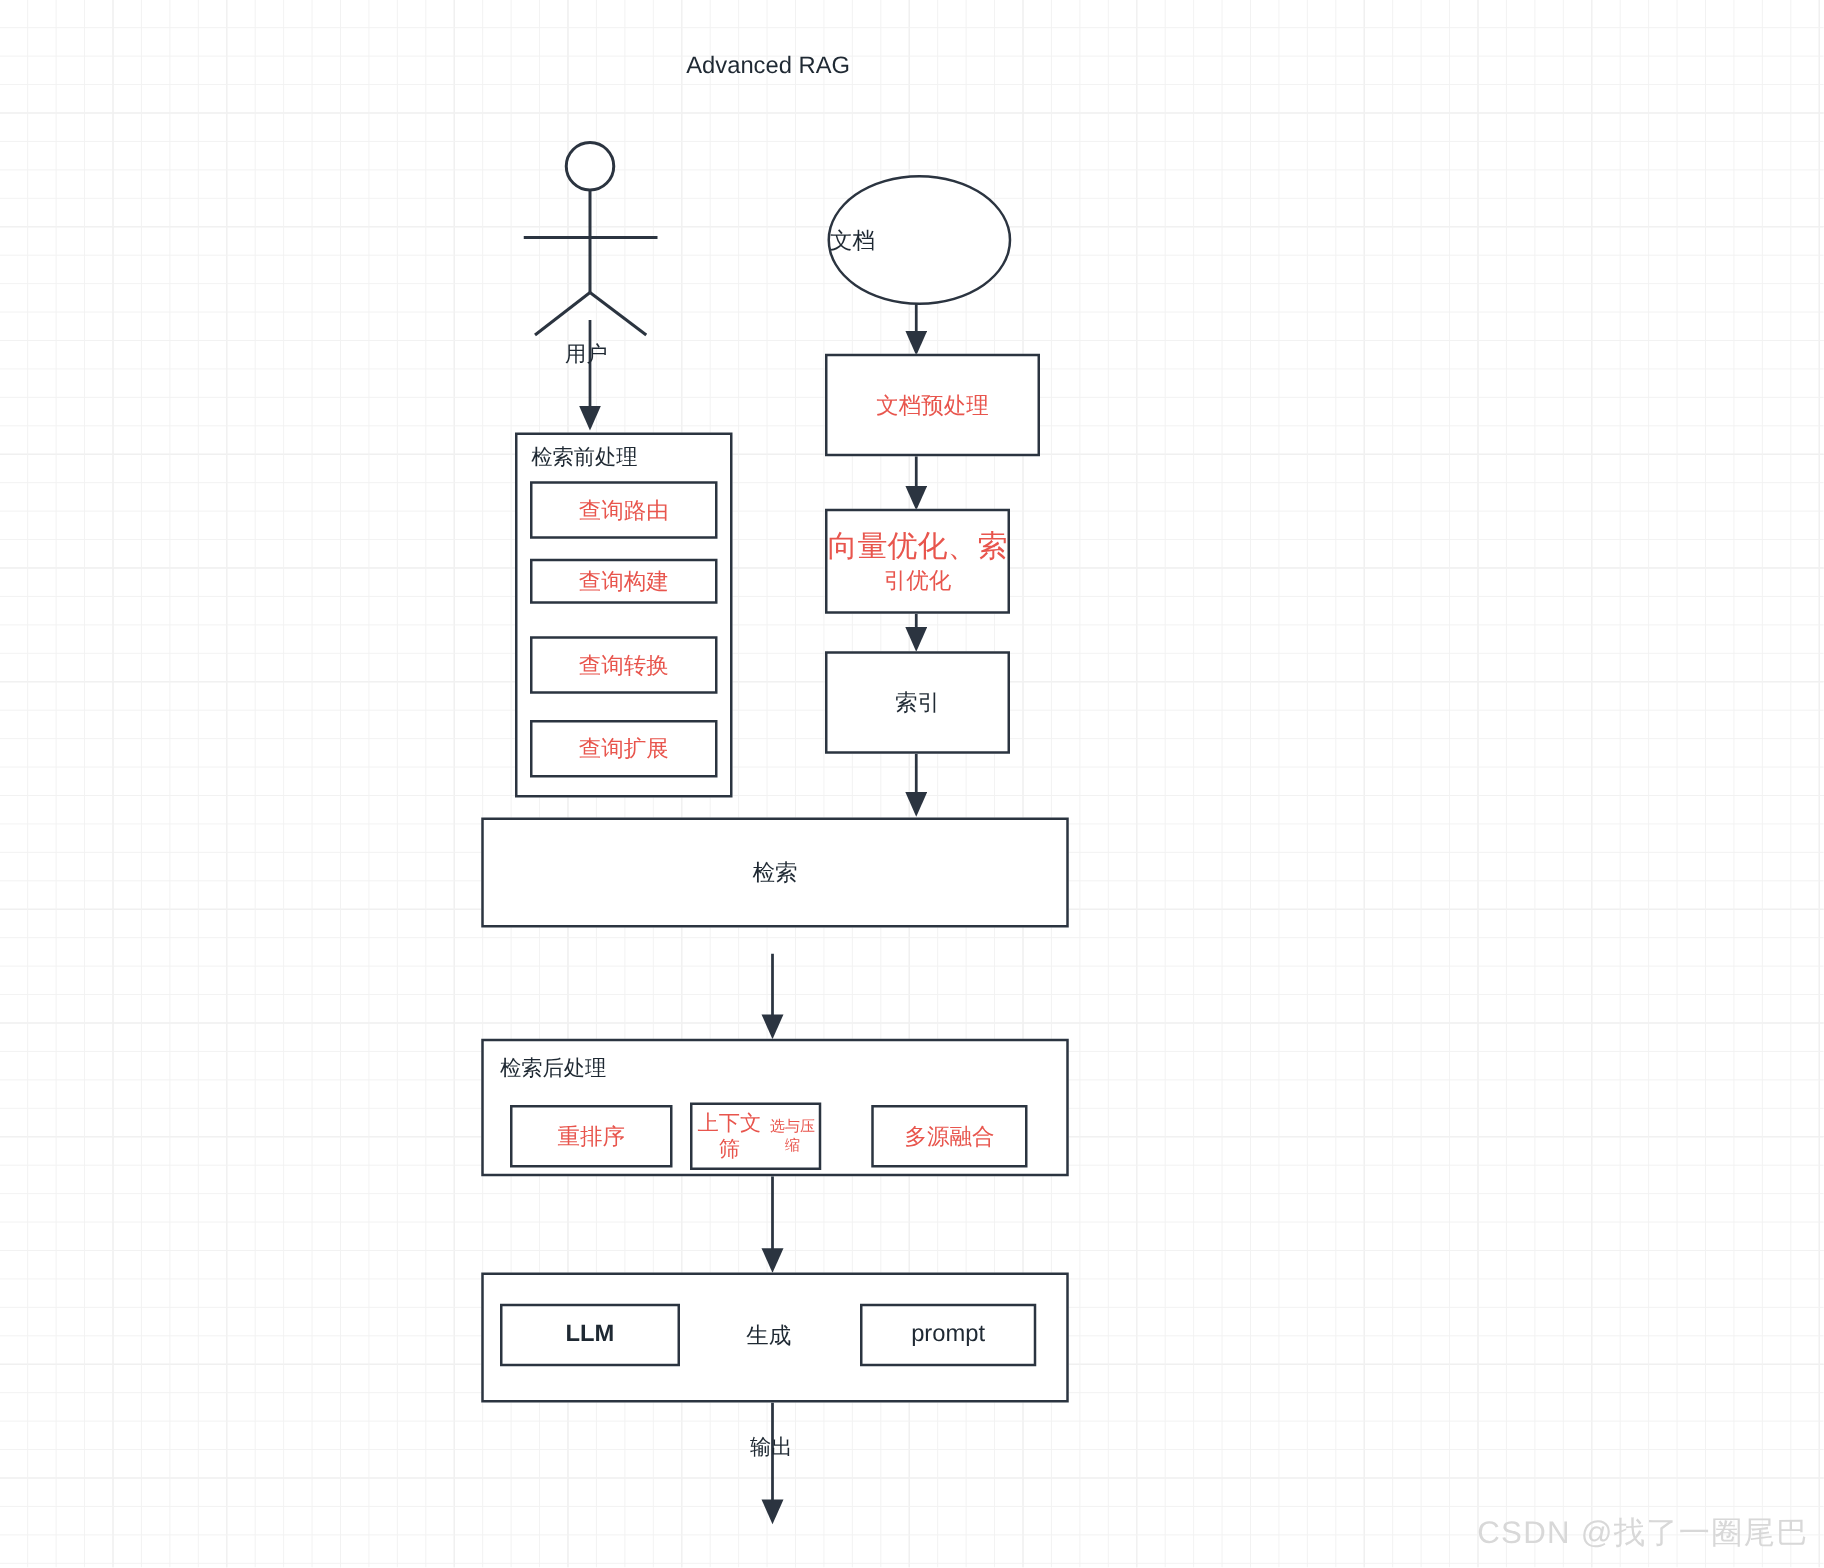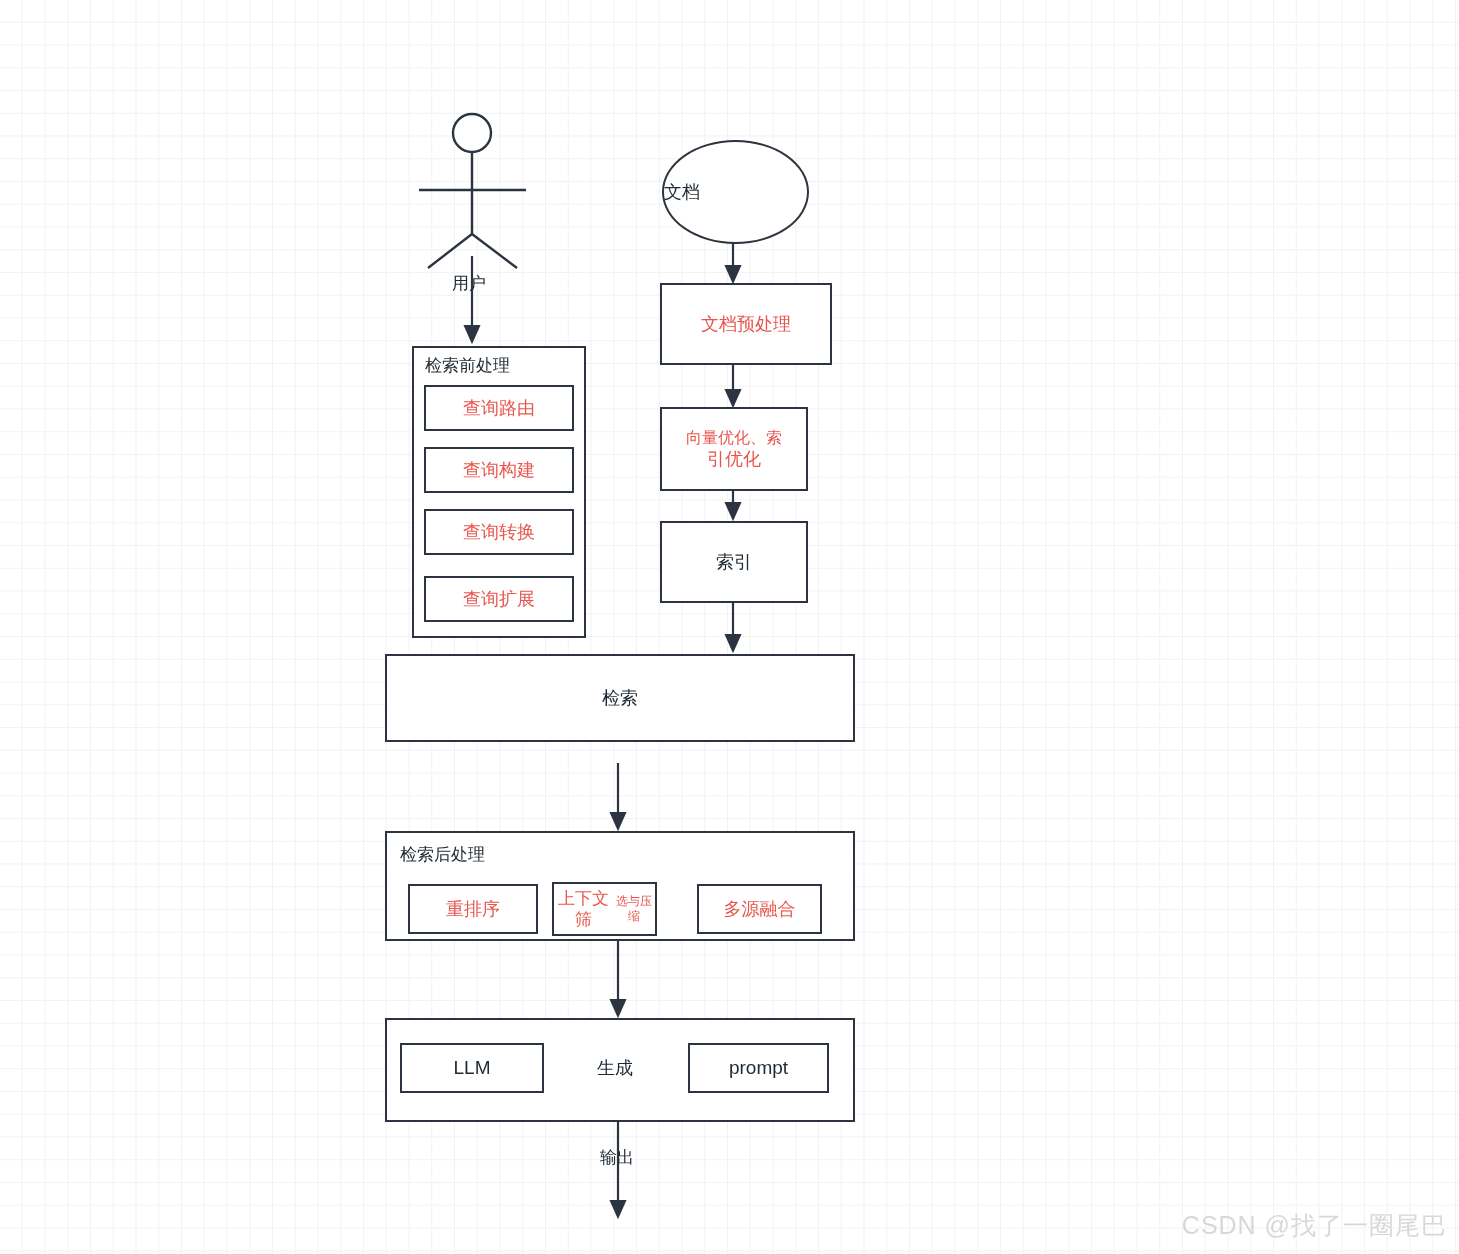--- a/index.html
+++ b/index.html
@@ -98,20 +98,21 @@
     color: #d8d8d8;
     white-space: nowrap;
     letter-spacing: 1px;
   }
 </style>
 </head>
 <body>
 
 <div id="canvas">
 
+  <div id="title">Advanced RAG</div>
 
   <svg class="overlay" viewBox="0 0 1459 1254">
     <defs>
       <marker id="arrow" markerWidth="10" markerHeight="10" refX="7.5" refY="4" orient="auto" markerUnits="strokeWidth">
         <path d="M0,0 L9,4 L0,8 z" fill="#2b3440"></path>
       </marker>
     </defs>
 
     <g stroke="#2b3440" stroke-width="2.4" fill="none">
       <circle cx="472" cy="133" r="19" fill="#ffffff"></circle>
@@ -144,36 +145,36 @@
     <span style="font-size:18px;">文档</span>
   </div>
 
   <div class="container-box" style="left:412px; top:346px; width:174px; height:292px;">
   </div>
   <div class="container-title" style="left:425px; top:354px; font-size:17px;">检索前处理</div>
 
   <div class="node red" style="left:424px; top:385px; width:150px; height:46px;">
     <span style="font-size:18px;">查询路由</span>
   </div>
-  <div class="node red" style="left:424px; top:447px; width:150px; height:46px;text-align:right;">
+  <div class="node red" style="left:424px; top:447px; width:150px; height:36px;text-align:right;">
     <span style="font-size:18px;">查询构建</span>
   </div>
   <div class="node red" style="left:424px; top:509px; width:150px; height:46px;">
     <span style="font-size:18px;">查询转换</span>
   </div>
   <div class="node red" style="left:424px; top:576px; width:150px; height:46px;">
     <span style="font-size:18px;">查询扩展</span>
   </div>
 
   <div class="node red" style="left:660px; top:283px; width:172px; height:82px;">
     <span style="font-size:18px;">文档预处理</span>
   </div>
 
   <div class="node red" style="left:660px; top:407px; width:148px; height:84px; flex-direction:column;">
-    <span style="font-size:16px;">向量优化、索</span>
+    <span style="font-size:24px;">向量优化、索</span>
     <span style="font-size:18px;">引优化</span>
   </div>
 
   <div class="node dark" style="left:660px; top:521px; width:148px; height:82px;">
     <span style="font-size:18px;">索引</span>
   </div>
 
   <div class="node dark" style="left:385px; top:654px; width:470px; height:88px;">
     <span style="font-size:18px;">检索</span>
   </div>
@@ -189,21 +190,21 @@
     <span style="font-size:17px;">上下文筛</span>
     <span style="font-size:12px;">选与压缩</span>
   </div>
   <div class="node red" style="left:697px; top:884px; width:125px; height:50px;">
     <span style="font-size:18px;">多源融合</span>
   </div>
 
   <div class="container-box" style="left:385px; top:1018px; width:470px; height:104px;">
   </div>
   <div class="node dark" style="left:400px; top:1043px; width:144px; height:50px;">
-    <span style="font-size:19px;">LLM</span>
+    <span style="font-size:19px;font-weight:bold;">LLM</span>
   </div>
   <div class="plain-label" style="left:597px; top:1058px; font-size:18px;">生成</div>
   <div class="node dark" style="left:688px; top:1043px; width:141px; height:50px;">
     <span style="font-size:19px;">prompt</span>
   </div>
 
   <div class="plain-label" style="left:600px; top:1148px; font-size:17px;">输出</div>
 
   <div class="watermark">CSDN @找了一圈尾巴</div>
 

